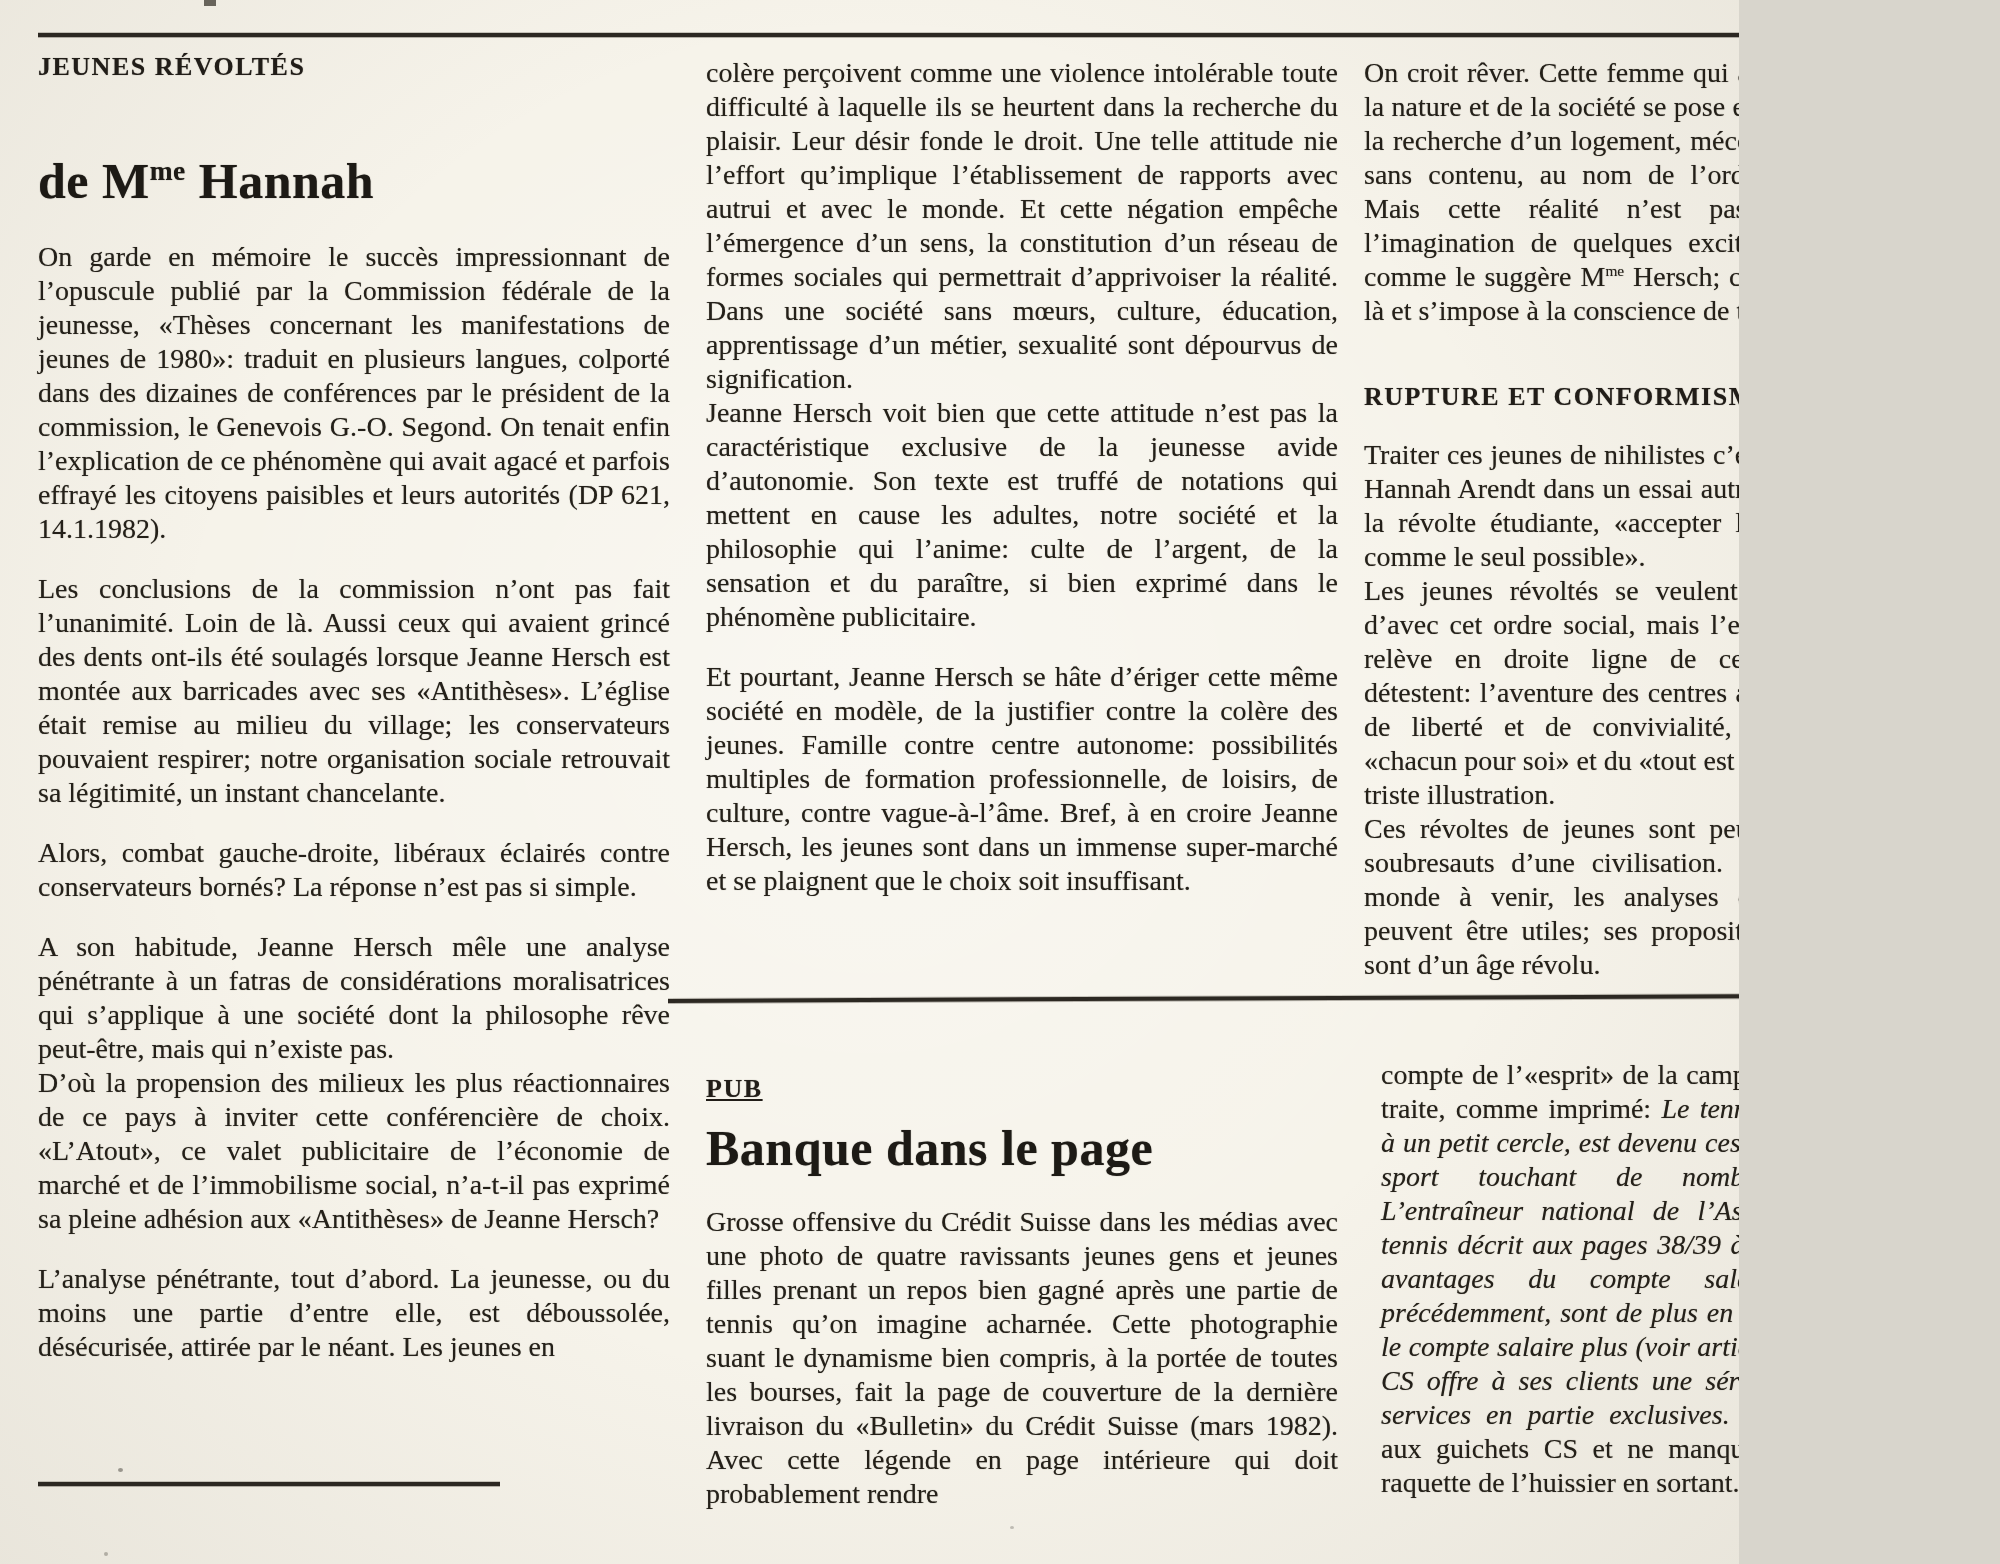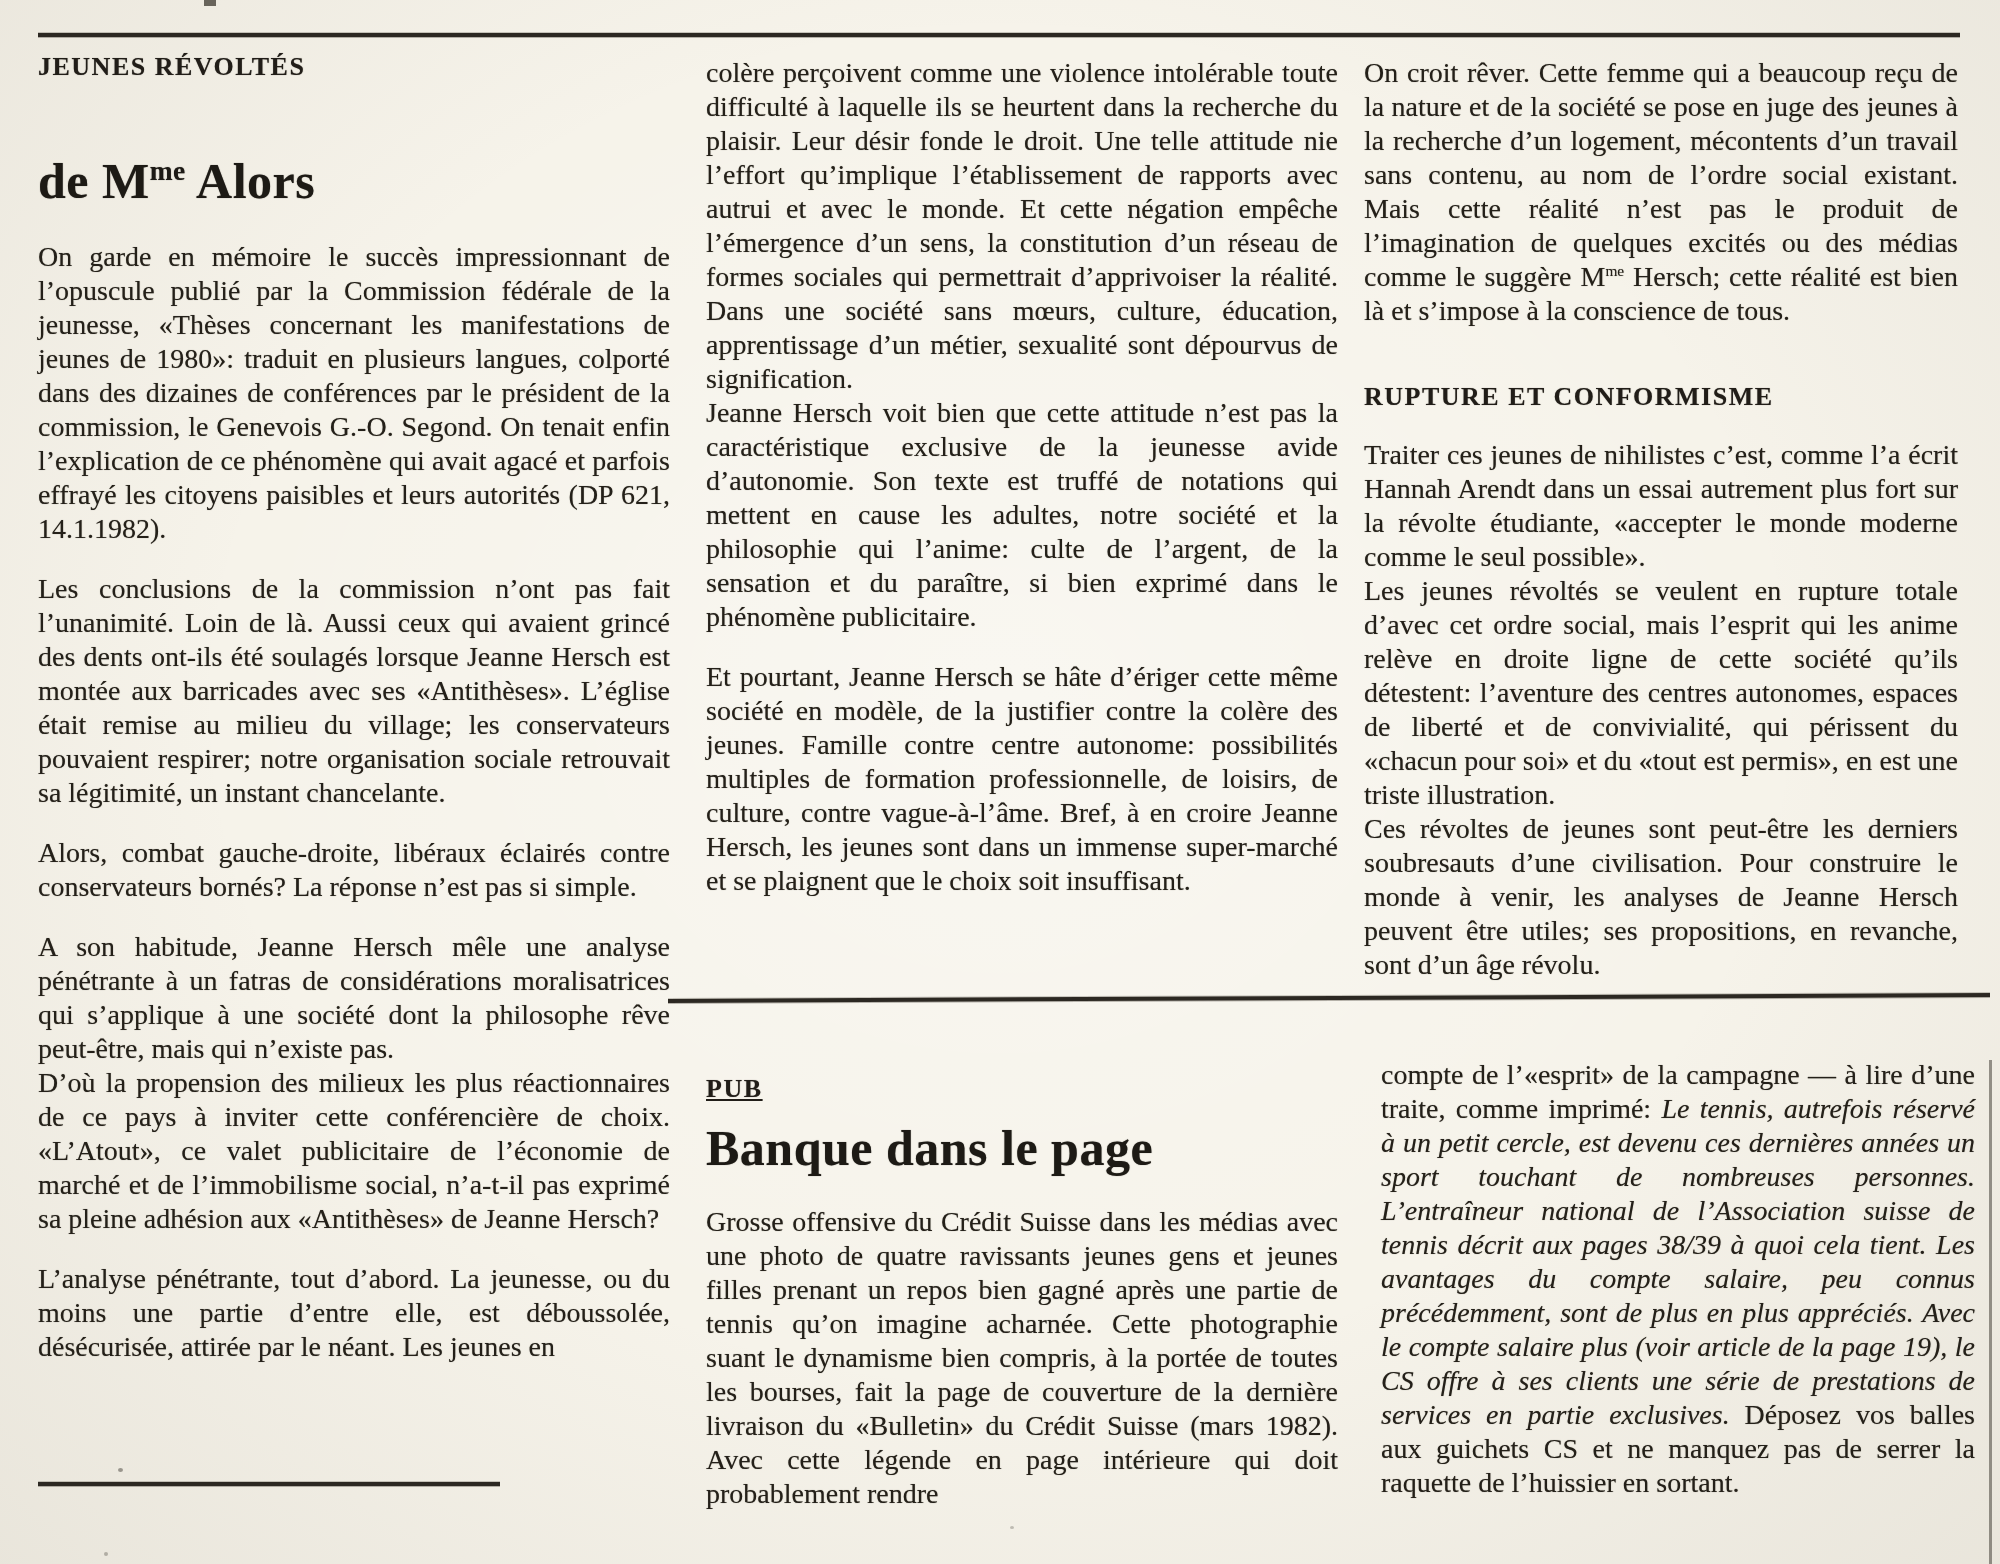--- a/index.html
+++ b/index.html
@@ -1,23 +1,24 @@
 <!DOCTYPE html>
 <html><head>
 <meta charset="utf-8">
 <style>
   html,body{margin:0;padding:0;background:#d8d5cc;}
   #page{
     position:relative;
-    width:2000px;height:1564px;
+    width:1724px;height:1564px;
     background:#f6f3ea;
     background-image:radial-gradient(ellipse at 50% 45%, rgba(255,255,255,0.35) 0%, rgba(255,255,255,0) 55%, rgba(120,110,90,0.10) 100%);
     overflow:hidden;
     font-family:"Liberation Serif","DejaVu Serif",serif;
     color:#221f1a;
+    padding-left:15px;
   }
   .col{position:absolute;}
   .body-text{
     font-size:28px;line-height:34px;
     text-align:justify;
     color:#242019;
     text-shadow:0 0 1px rgba(40,35,25,0.45);
   }
   .body-text p{margin:0 0 26px 0;}
   .body-text p.tight{margin:0;}
@@ -45,21 +46,21 @@
 
 <div id="page">
 
   <div class="rule soft" style="left:38px;top:33px;width:1922px;height:4px;"></div>
 
   <div class="artifact" style="left:204px;top:0;width:12px;height:6px;opacity:.8;"></div>
 
   <div class="col" style="left:38px;top:52px;width:632px;">
     <div class="kicker">JEUNES RÉVOLTÉS</div>
     <h1 class="headline"><br>
-      <span>de M</span><span class="sup">me</span><span> Alors</span>
+      <span>de M</span><span class="sup">me</span><span> Hannah</span>
     </h1>
     <div class="body-text">
       <p>On garde en mémoire le succès impressionnant de l’opuscule publié par la Commission fédérale de la jeunesse, «Thèses concernant les manifestations de jeunes de 1980»: traduit en plusieurs langues, colporté dans des dizaines de conférences par le président de la commission, le Genevois G.-O. Segond. On tenait enfin l’explication de ce phénomène qui avait agacé et parfois effrayé les citoyens paisibles et leurs autorités (DP 621, 14.1.1982).</p>
       <p>Les conclusions de la commission n’ont pas fait l’unanimité. Loin de là. Aussi ceux qui avaient grincé des dents ont-ils été soulagés lorsque Jeanne Hersch est montée aux barricades avec ses «Antithèses». L’église était remise au milieu du village; les conservateurs pouvaient respirer; notre organisation sociale retrouvait sa légitimité, un instant chancelante.</p>
       <p>Alors, combat gauche-droite, libéraux éclairés contre conservateurs bornés? La réponse n’est pas si simple.</p>
       <p class="tight">A son habitude, Jeanne Hersch mêle une analyse pénétrante à un fatras de considérations moralisatrices qui s’applique à une société dont la philosophe rêve peut-être, mais qui n’existe pas.</p>
       <p>D’où la propension des milieux les plus réactionnaires de ce pays à inviter cette conférencière de choix. «L’Atout», ce valet publicitaire de l’économie de marché et de l’immobilisme social, n’a-t-il pas exprimé sa pleine adhésion aux «Antithèses» de Jeanne Hersch?</p>
       <p class="last">L’analyse pénétrante, tout d’abord. La jeunesse, ou du moins une partie d’entre elle, est déboussolée, désécurisée, attirée par le néant. Les jeunes en</p>
     </div>
   </div>

